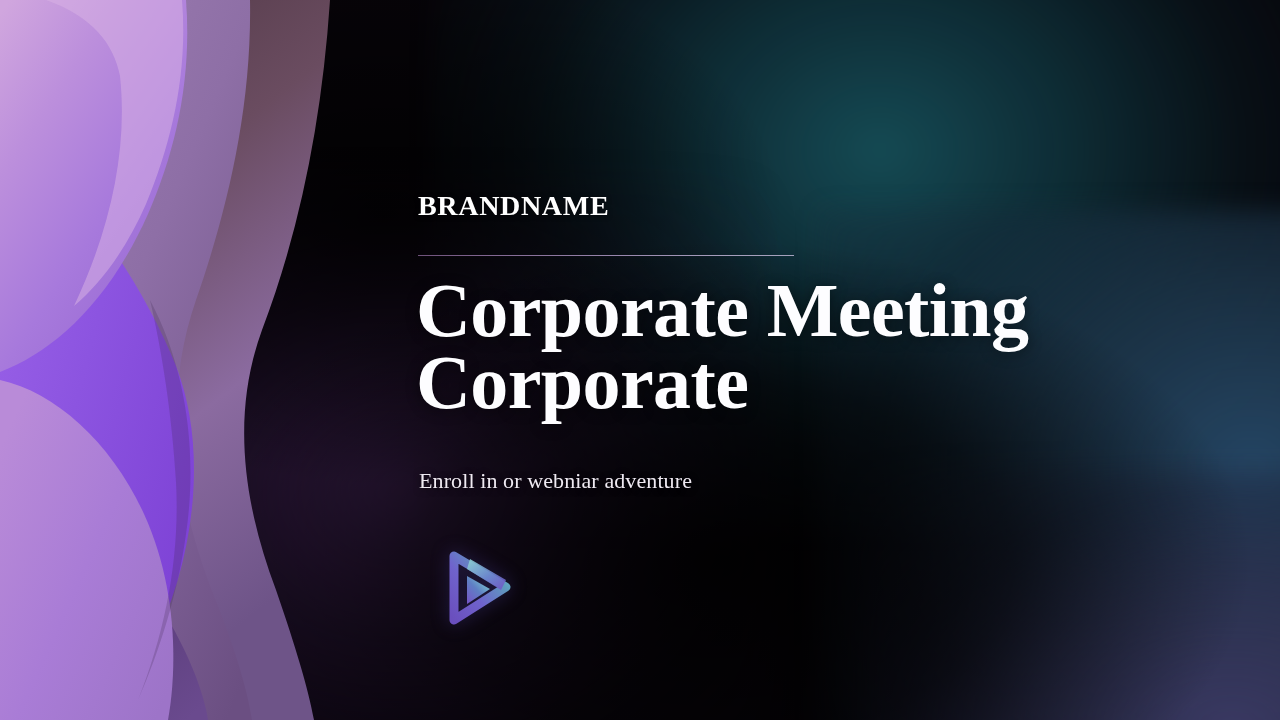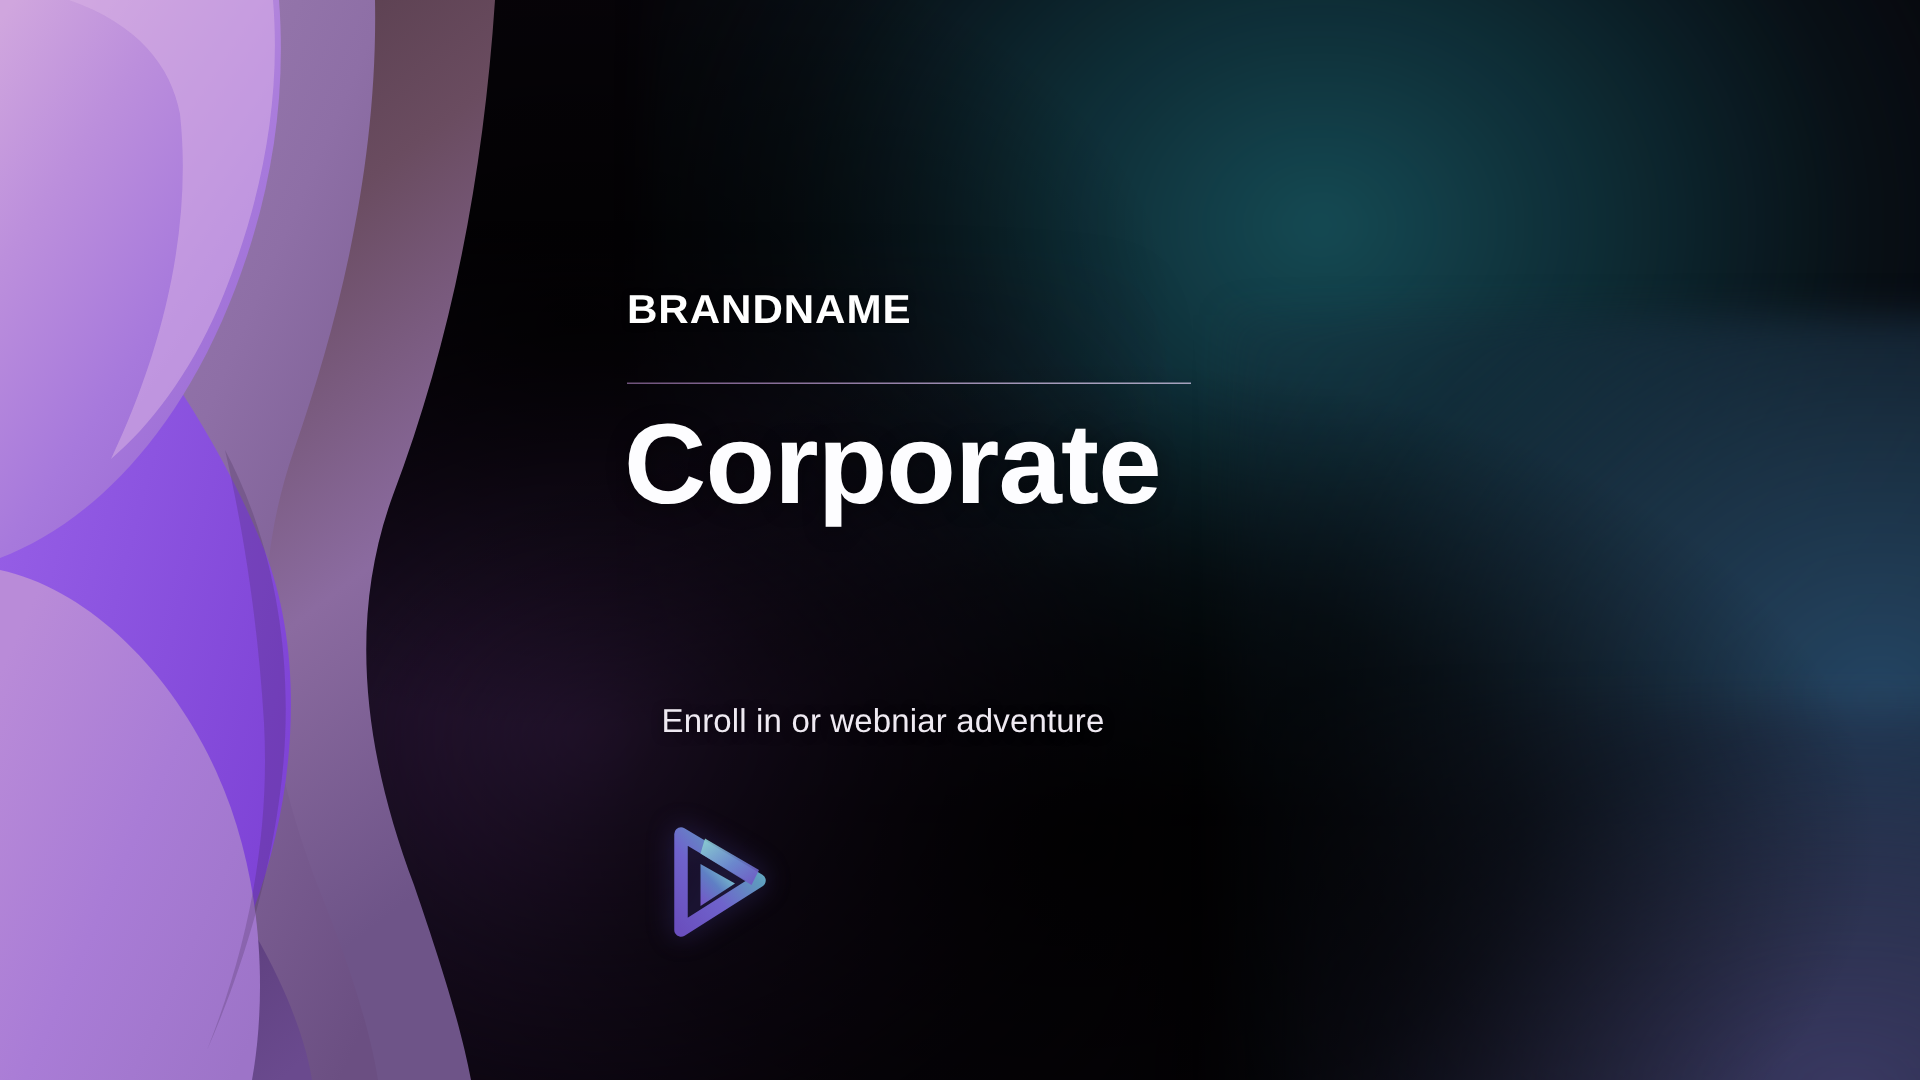--- a/index.html
+++ b/index.html
@@ -8,21 +8,21 @@
     padding: 0;
     background: #000;
   }
 
   .slide {
     position: relative;
     width: 1280px;
     height: 720px;
     overflow: hidden;
     background: #060308;
-    font-family: Liberation Sans, sans-serif;
+    font-family: Liberation Serif, serif;
     -webkit-font-smoothing: antialiased;
   }
 
   
   .bg-base {
     position: absolute;
     inset: 0;
     background: #070409;
   }
 
@@ -170,21 +170,20 @@
   .subtitle {
     position: absolute;
     left: 3px;
     top: 468px;
     font-size: 22px;
     font-weight: 400;
     letter-spacing: 0.1px;
     color: #efeaf2;
     text-shadow: 0 1px 7px rgba(0, 0, 0, 0.5);
     white-space: nowrap;
-    margin-left: 22px;
   }
 
   .play-logo {
     position: absolute;
     left: 18px;
     top: 546px;
     width: 84px;
     height: 84px;
   }
 
@@ -275,20 +274,21 @@
     </svg>
   </div>
 
   <div class="content">
 
     <div class="brandname">BRANDNAME</div>
 
     <div class="divider"></div>
 
     <div class="headline">
+      <span class="line">Corporate Meeting</span>
       <span class="line">Corporate</span>
     </div>
 
     <div class="subtitle">Enroll in or webniar adventure</div>
 
     <div class="play-logo">
       <svg viewBox="0 0 84 84">
         <defs>
           <linearGradient id="gLogoA" x1="0" y1="1" x2="1" y2="0">
             <stop offset="0%" stop-color="#6A4FBE"></stop>

